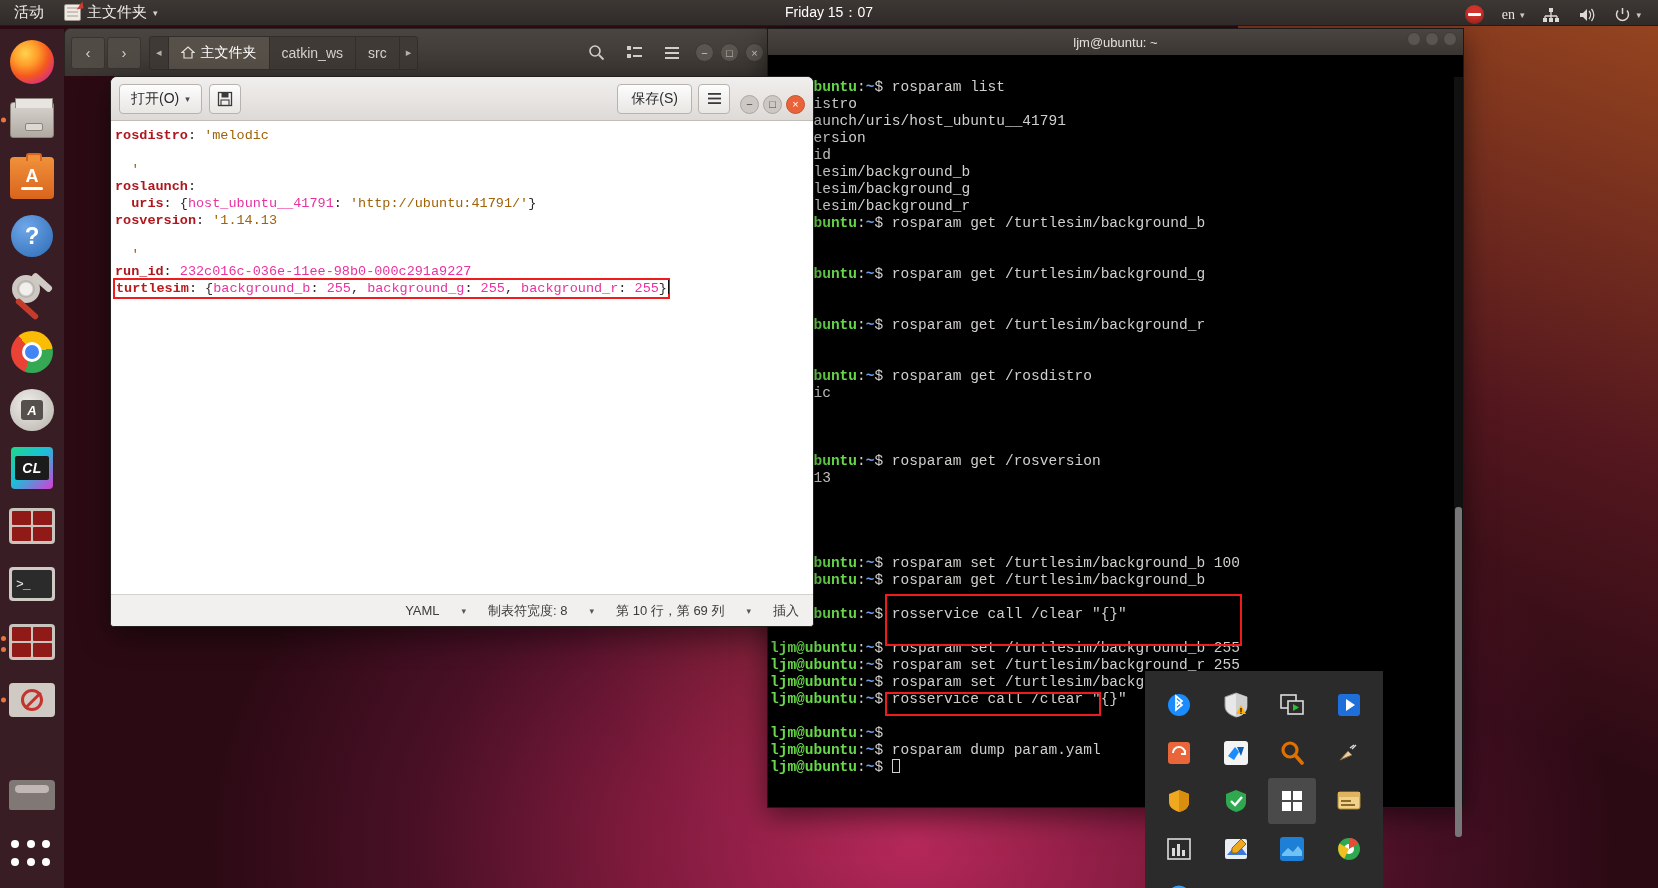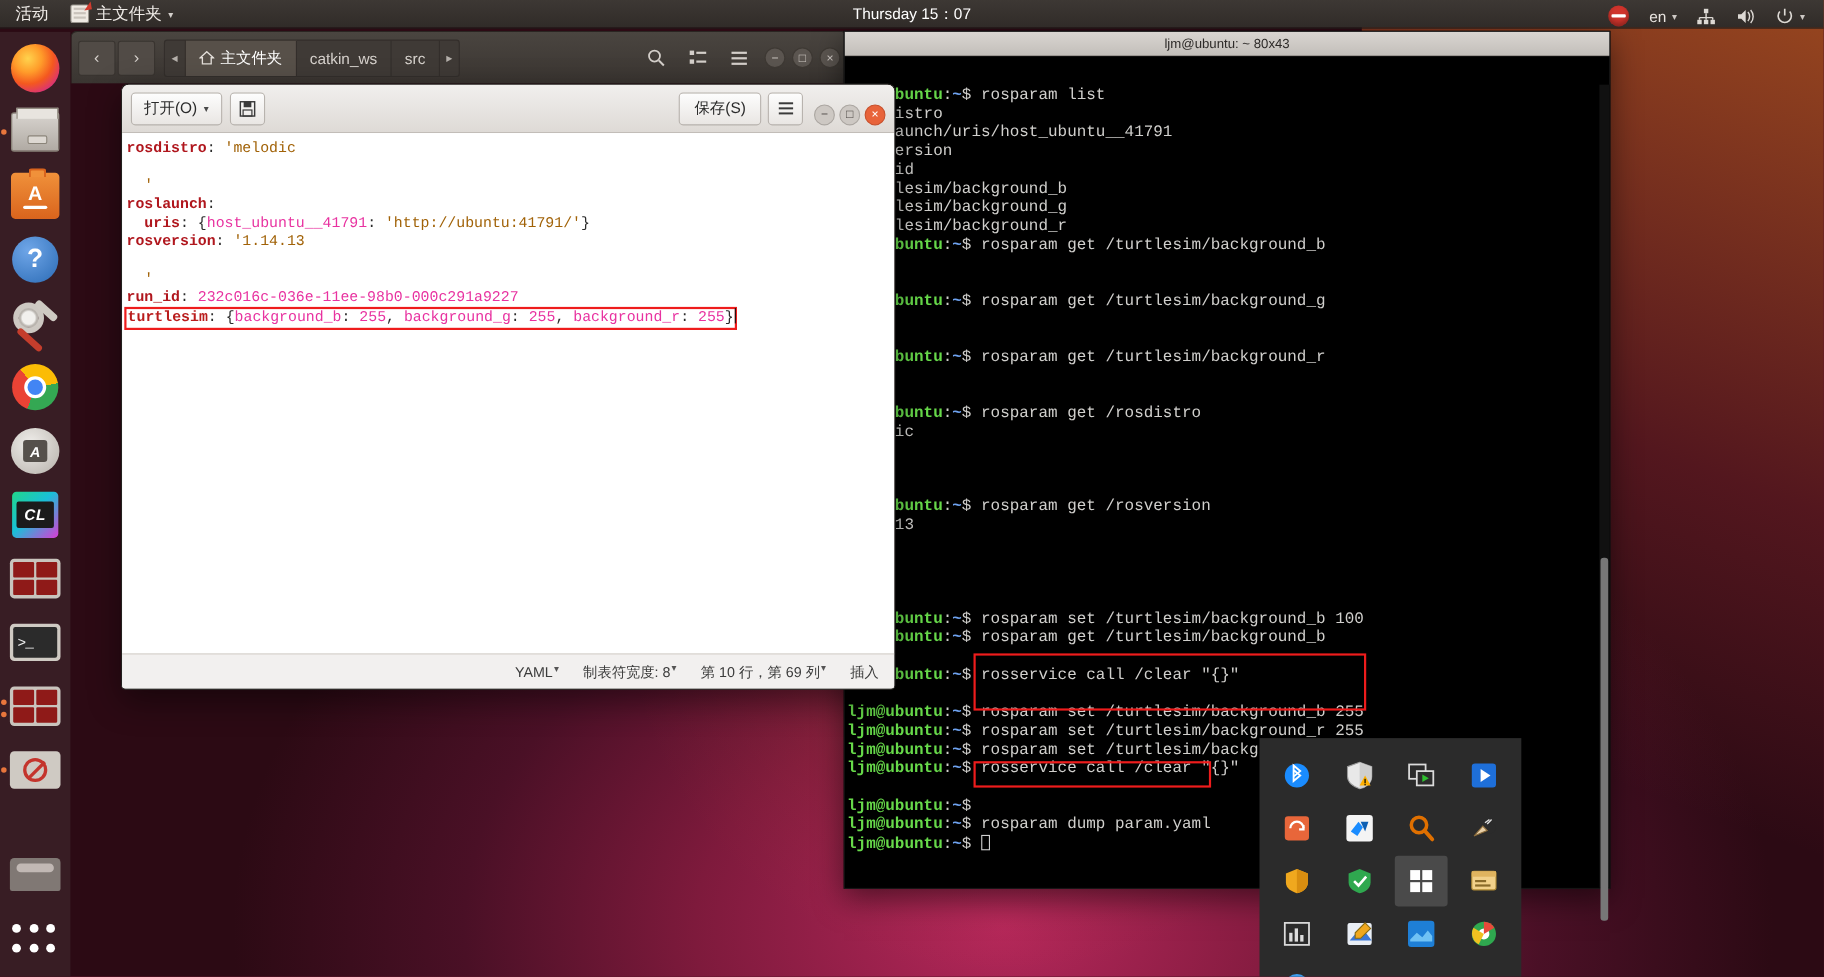--- a/index.html
+++ b/index.html
@@ -46,21 +46,21 @@
     content:"";position:absolute;left:2px;top:2px;right:2px;height:2px;background:#c9c3bb;
     box-shadow:0 4px 0 #c9c3bb, 0 8px 0 #c9c3bb;
   }
   .editor-mini-icon:after{
     content:"";position:absolute;right:-3px;top:-3px;width:0;height:0;
     border-left:7px solid transparent;border-bottom:7px solid #d13b2e;
     transform:rotate(-10deg);
   }
   .caret { font-size:9px; opacity:.85; }
   #clock { position:absolute; left:50%; transform:translateX(-50%); font-size:14px; color:#ffffff; }
-  #tray { position:absolute; right:0; top:0; height:29px; display:flex; align-items:center; gap:4px; padding-right:10px;}
+  #tray { position:absolute; right:0; top:0; height:29px; display:flex; align-items:center; gap:4px; padding-right:10px;font-family:Liberation Serif, serif;}
   .tray-btn { height:29px; display:flex; align-items:center; gap:5px; padding:0 7px; }
   .no-entry {
     width:19px;height:19px;border-radius:50%;background:#d0342c;position:relative;
     box-shadow:inset 0 -3px 5px rgba(0,0,0,.3);
   }
   .no-entry:after{content:"";position:absolute;left:3px;top:8px;width:13px;height:3px;background:#fff;border-radius:1px;}
   svg.icn{display:block;}
 
   
   #launcher {
@@ -169,21 +169,21 @@
   .cl-punct{color:#2b2b2b;}
   .cl-num{color:#e832a0;}
   .cl-plain{color:#1a1a1a;}
   .hl-box{outline:2px solid #ee1c1c; display:inline-block; padding:0 1px;}
   .caret-bar{display:inline-block;width:1px;height:14px;background:#111;vertical-align:-2px;}
   #ed-status{
     position:absolute;left:0;right:0;bottom:0;height:32px;background:#f2f0ef;border-top:1px solid #d5d0cb;
     display:flex;align-items:center;justify-content:flex-end;gap:22px;padding-right:14px;
     font-size:13px;color:#3b3b3b;
   }
-  #ed-status .st{display:flex;gap:1px;}
+  #ed-status .st{display:flex;align-items:center;gap:22px;}
 
   
   #terminal{
     position:absolute;left:767px;top:28px;width:697px;height:780px;z-index:150;
     border:1px solid #1a1a1a; background:#000;
     box-shadow:0 8px 26px rgba(0,0,0,.5);
   }
   #term-title{
     height:26px;background:linear-gradient(#4a4540,#3a3531);display:flex;align-items:center;justify-content:center;
     color:#e4dfda;font-size:13px;position:relative;
@@ -233,21 +233,21 @@
 
 <div id="top-panel">
   <div class="tp-item" id="activities">
     <span>活动</span>
   </div>
   <div class="tp-item" id="app-menu">
     <span class="editor-mini-icon"></span>
     <span>主文件夹</span>
     <span class="caret">▾</span>
   </div>
-  <div id="clock">Thursday 15：07</div>
+  <div id="clock">Friday 15：07</div>
   <div id="tray">
     <div class="tray-btn">
       <span class="no-entry"></span>
     </div>
     <div class="tray-btn">
       <span>en</span>
       <span class="caret">▾</span>
     </div>
     <div class="tray-btn">
       <svg class="icn" width="18" height="16" viewBox="0 0 18 16">
@@ -447,22 +447,27 @@
       <span>第 10 行，第 69 列</span>
       <span class="caret">▾</span>
     </div>
     <div class="st">
       <span>插入</span>
     </div>
   </div>
 </div>
 
 <div id="terminal">
-  <div id="term-tab">
-    <span>ljm@ubuntu: ~ 80x43</span>
+  <div id="term-title">
+    <span>ljm@ubuntu: ~</span>
+    <span class="tw">
+      <i></i>
+      <i></i>
+      <i></i>
+    </span>
   </div>
   <div id="term-body"><div class="tline"><span class="t-user">ljm@ubuntu</span><span class="t-txt">:</span><span class="t-path">~</span><span class="t-txt">$ </span><span class="t-txt">rosparam list</span></div><div class="tline"><span class="t-txt">/rosdistro</span></div><div class="tline"><span class="t-txt">/roslaunch/uris/host_ubuntu__41791</span></div><div class="tline"><span class="t-txt">/rosversion</span></div><div class="tline"><span class="t-txt">/run_id</span></div><div class="tline"><span class="t-txt">/turtlesim/background_b</span></div><div class="tline"><span class="t-txt">/turtlesim/background_g</span></div><div class="tline"><span class="t-txt">/turtlesim/background_r</span></div><div class="tline"><span class="t-user">ljm@ubuntu</span><span class="t-txt">:</span><span class="t-path">~</span><span class="t-txt">$ </span><span class="t-txt">rosparam get /turtlesim/background_b</span></div><div class="tline"><span class="t-txt">255</span></div><div class="tline">&nbsp;</div><div class="tline"><span class="t-user">ljm@ubuntu</span><span class="t-txt">:</span><span class="t-path">~</span><span class="t-txt">$ </span><span class="t-txt">rosparam get /turtlesim/background_g</span></div><div class="tline"><span class="t-txt">86</span></div><div class="tline">&nbsp;</div><div class="tline"><span class="t-user">ljm@ubuntu</span><span class="t-txt">:</span><span class="t-path">~</span><span class="t-txt">$ </span><span class="t-txt">rosparam get /turtlesim/background_r</span></div><div class="tline"><span class="t-txt">69</span></div><div class="tline">&nbsp;</div><div class="tline"><span class="t-user">ljm@ubuntu</span><span class="t-txt">:</span><span class="t-path">~</span><span class="t-txt">$ </span><span class="t-txt">rosparam get /rosdistro</span></div><div class="tline"><span class="t-txt">melodic</span></div><div class="tline">&nbsp;</div><div class="tline">&nbsp;</div><div class="tline">&nbsp;</div><div class="tline"><span class="t-user">ljm@ubuntu</span><span class="t-txt">:</span><span class="t-path">~</span><span class="t-txt">$ </span><span class="t-txt">rosparam get /rosversion</span></div><div class="tline"><span class="t-txt">1.14.13</span></div><div class="tline">&nbsp;</div><div class="tline">&nbsp;</div><div class="tline">&nbsp;</div><div class="tline">&nbsp;</div><div class="tline"><span class="t-user">ljm@ubuntu</span><span class="t-txt">:</span><span class="t-path">~</span><span class="t-txt">$ </span><span class="t-txt">rosparam set /turtlesim/background_b 100</span></div><div class="tline"><span class="t-user">ljm@ubuntu</span><span class="t-txt">:</span><span class="t-path">~</span><span class="t-txt">$ </span><span class="t-txt">rosparam get /turtlesim/background_b</span></div><div class="tline">&nbsp;</div><div class="tline"><span class="t-user">ljm@ubuntu</span><span class="t-txt">:</span><span class="t-path">~</span><span class="t-txt">$ </span><span class="t-txt">rosservice call /clear "{}"</span></div><div class="tline">&nbsp;</div><div class="tline"><span class="t-user">ljm@ubuntu</span><span class="t-txt">:</span><span class="t-path">~</span><span class="t-txt">$ </span><span class="t-txt">rosparam set /turtlesim/background_b 255</span></div><div class="tline"><span class="t-user">ljm@ubuntu</span><span class="t-txt">:</span><span class="t-path">~</span><span class="t-txt">$ </span><span class="t-txt">rosparam set /turtlesim/background_r 255</span></div><div class="tline"><span class="t-user">ljm@ubuntu</span><span class="t-txt">:</span><span class="t-path">~</span><span class="t-txt">$ </span><span class="t-txt">rosparam set /turtlesim/background_g 255</span></div><div class="tline"><span class="t-user">ljm@ubuntu</span><span class="t-txt">:</span><span class="t-path">~</span><span class="t-txt">$ </span><span class="t-txt">rosservice call /clear "{}"</span></div><div class="tline">&nbsp;</div><div class="tline"><span class="t-user">ljm@ubuntu</span><span class="t-txt">:</span><span class="t-path">~</span><span class="t-txt">$ </span><span class="t-txt"></span></div><div class="tline"><span class="t-user">ljm@ubuntu</span><span class="t-txt">:</span><span class="t-path">~</span><span class="t-txt">$ </span><span class="t-txt">rosparam dump param.yaml</span></div><div class="tline"><span class="t-user">ljm@ubuntu</span><span class="t-txt">:</span><span class="t-path">~</span><span class="t-txt">$ </span><span class="tcursor"></span></div></div>
   <div id="term-scroll">
     <div class="thumb" style="top:430px;height:330px;"></div>
   </div>
 <div class="tbox" style="left: 117px; top: 565px; width: 357px; height: 52px;"></div>
     <div class="tbox" style="left: 117px; top: 663px; width: 216px; height: 24px;"></div>
   </div>
 
 <div id="tray-popup">

